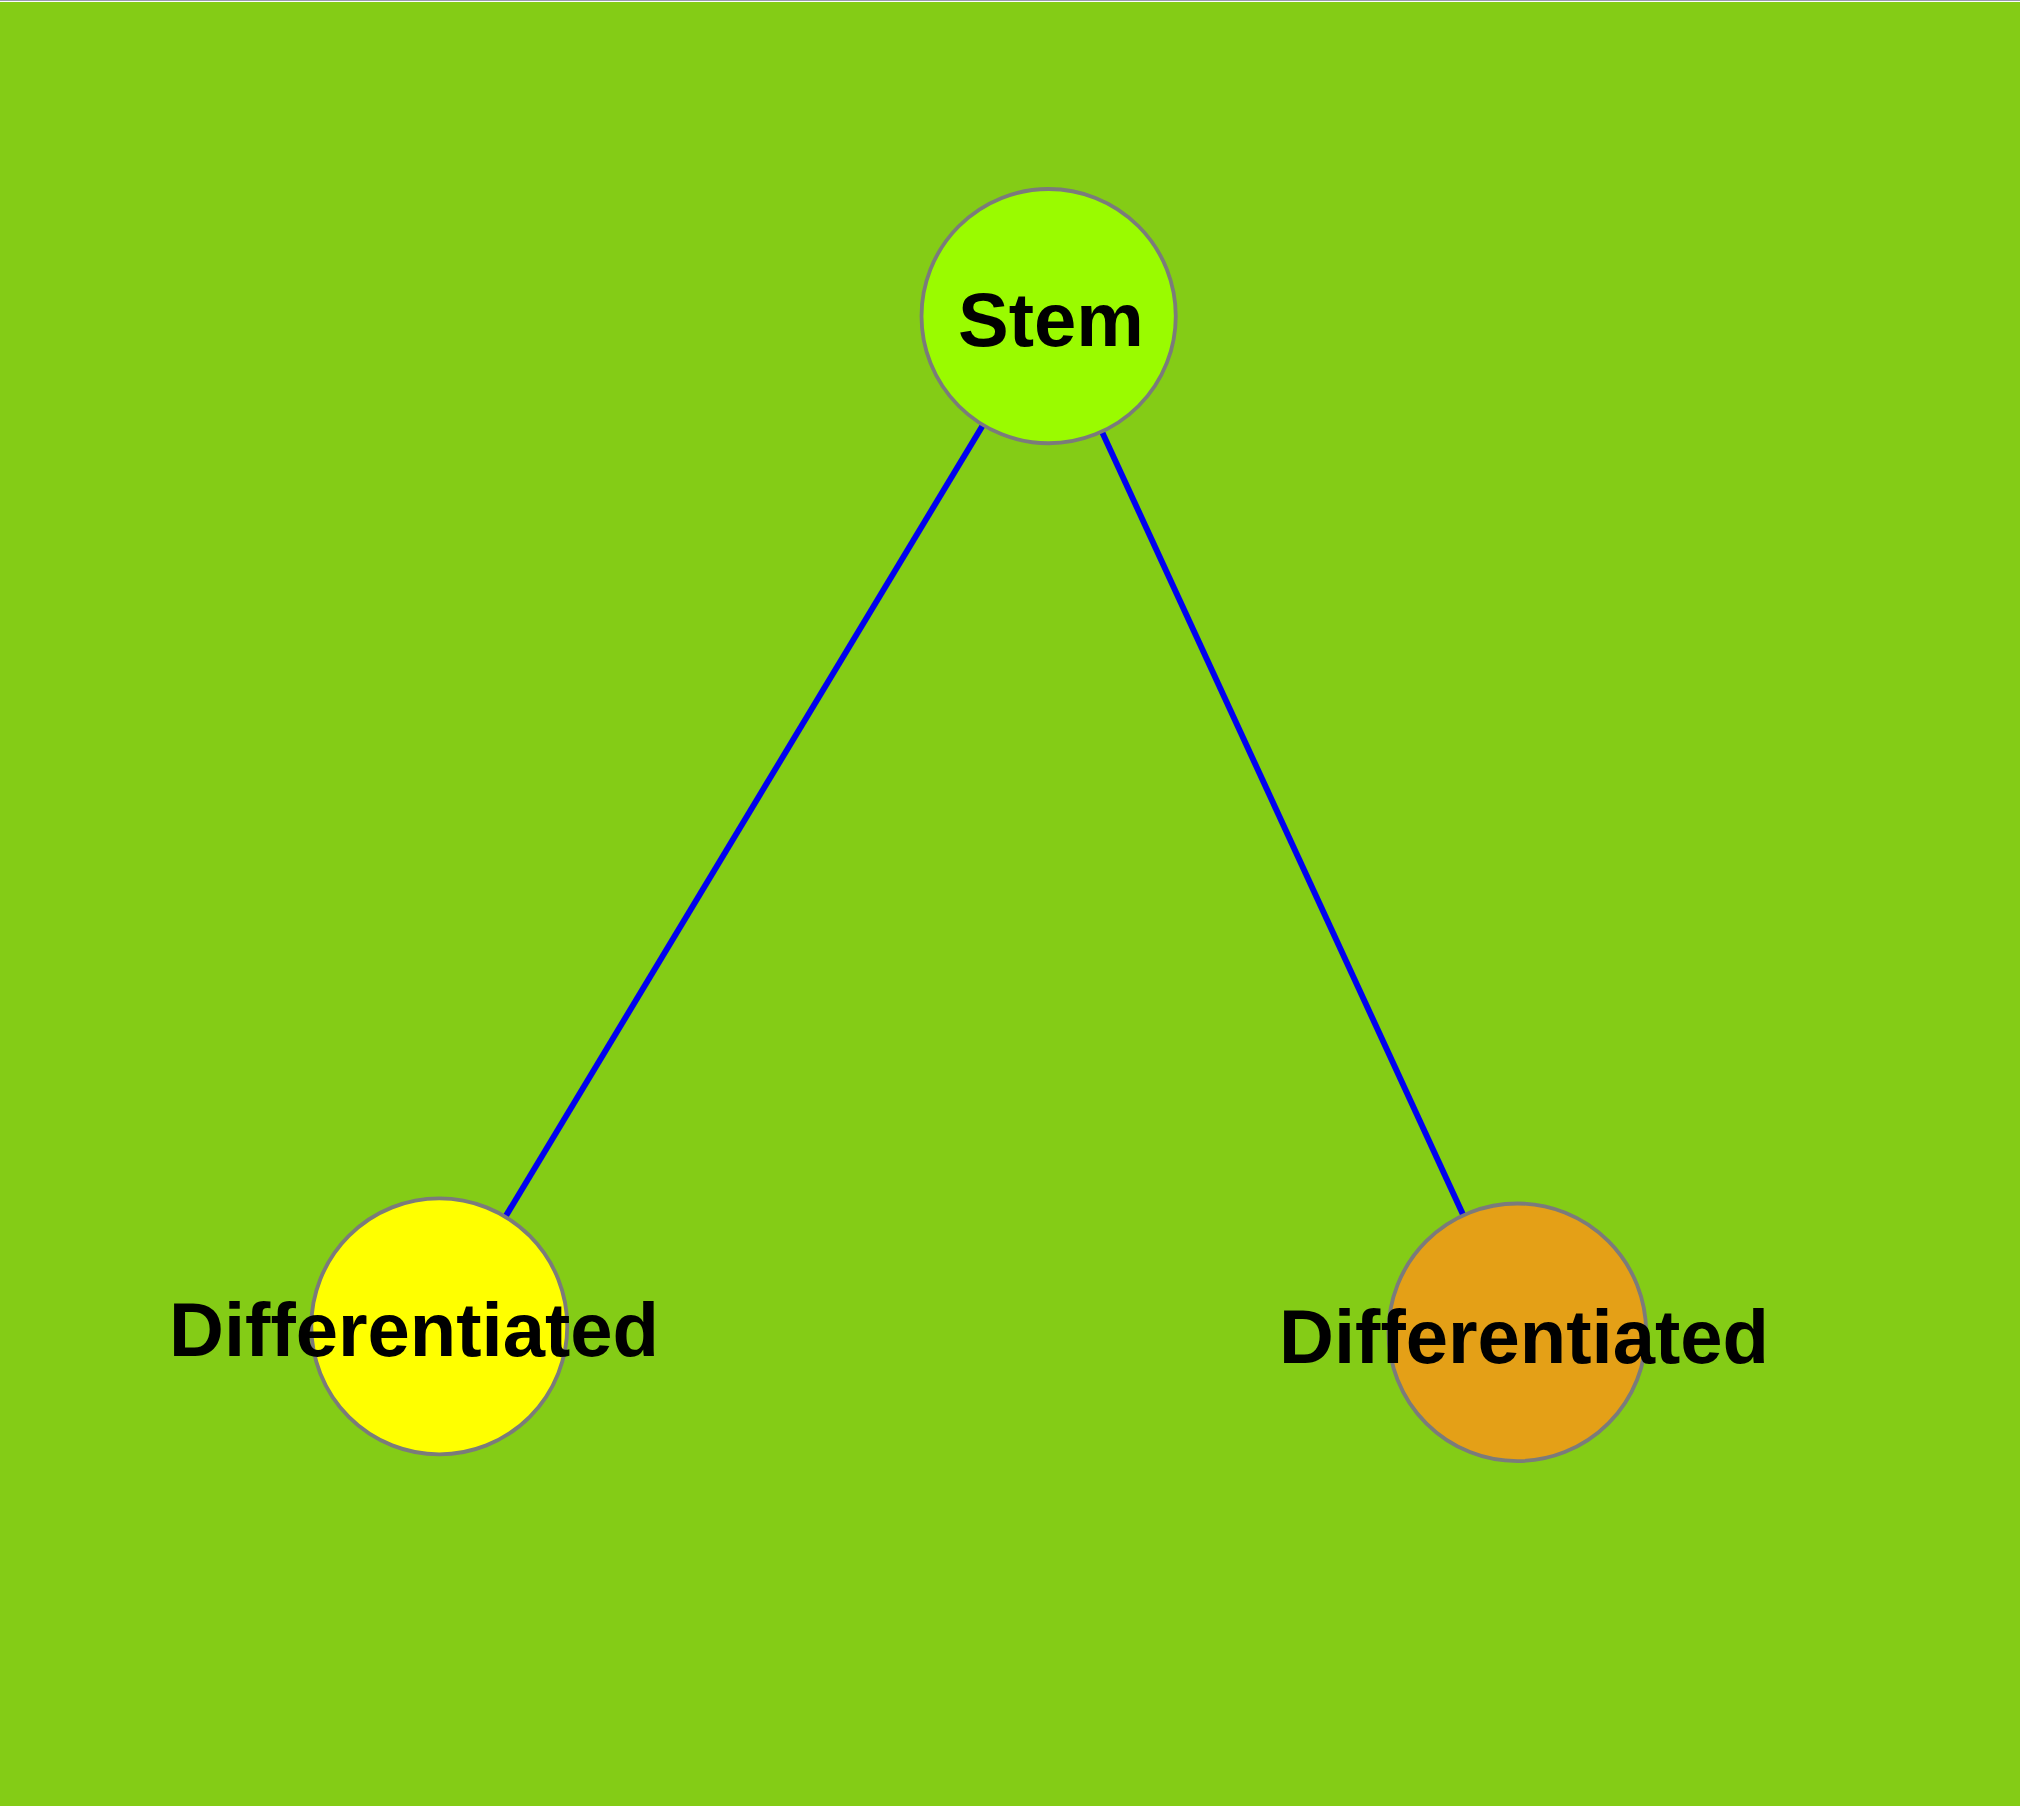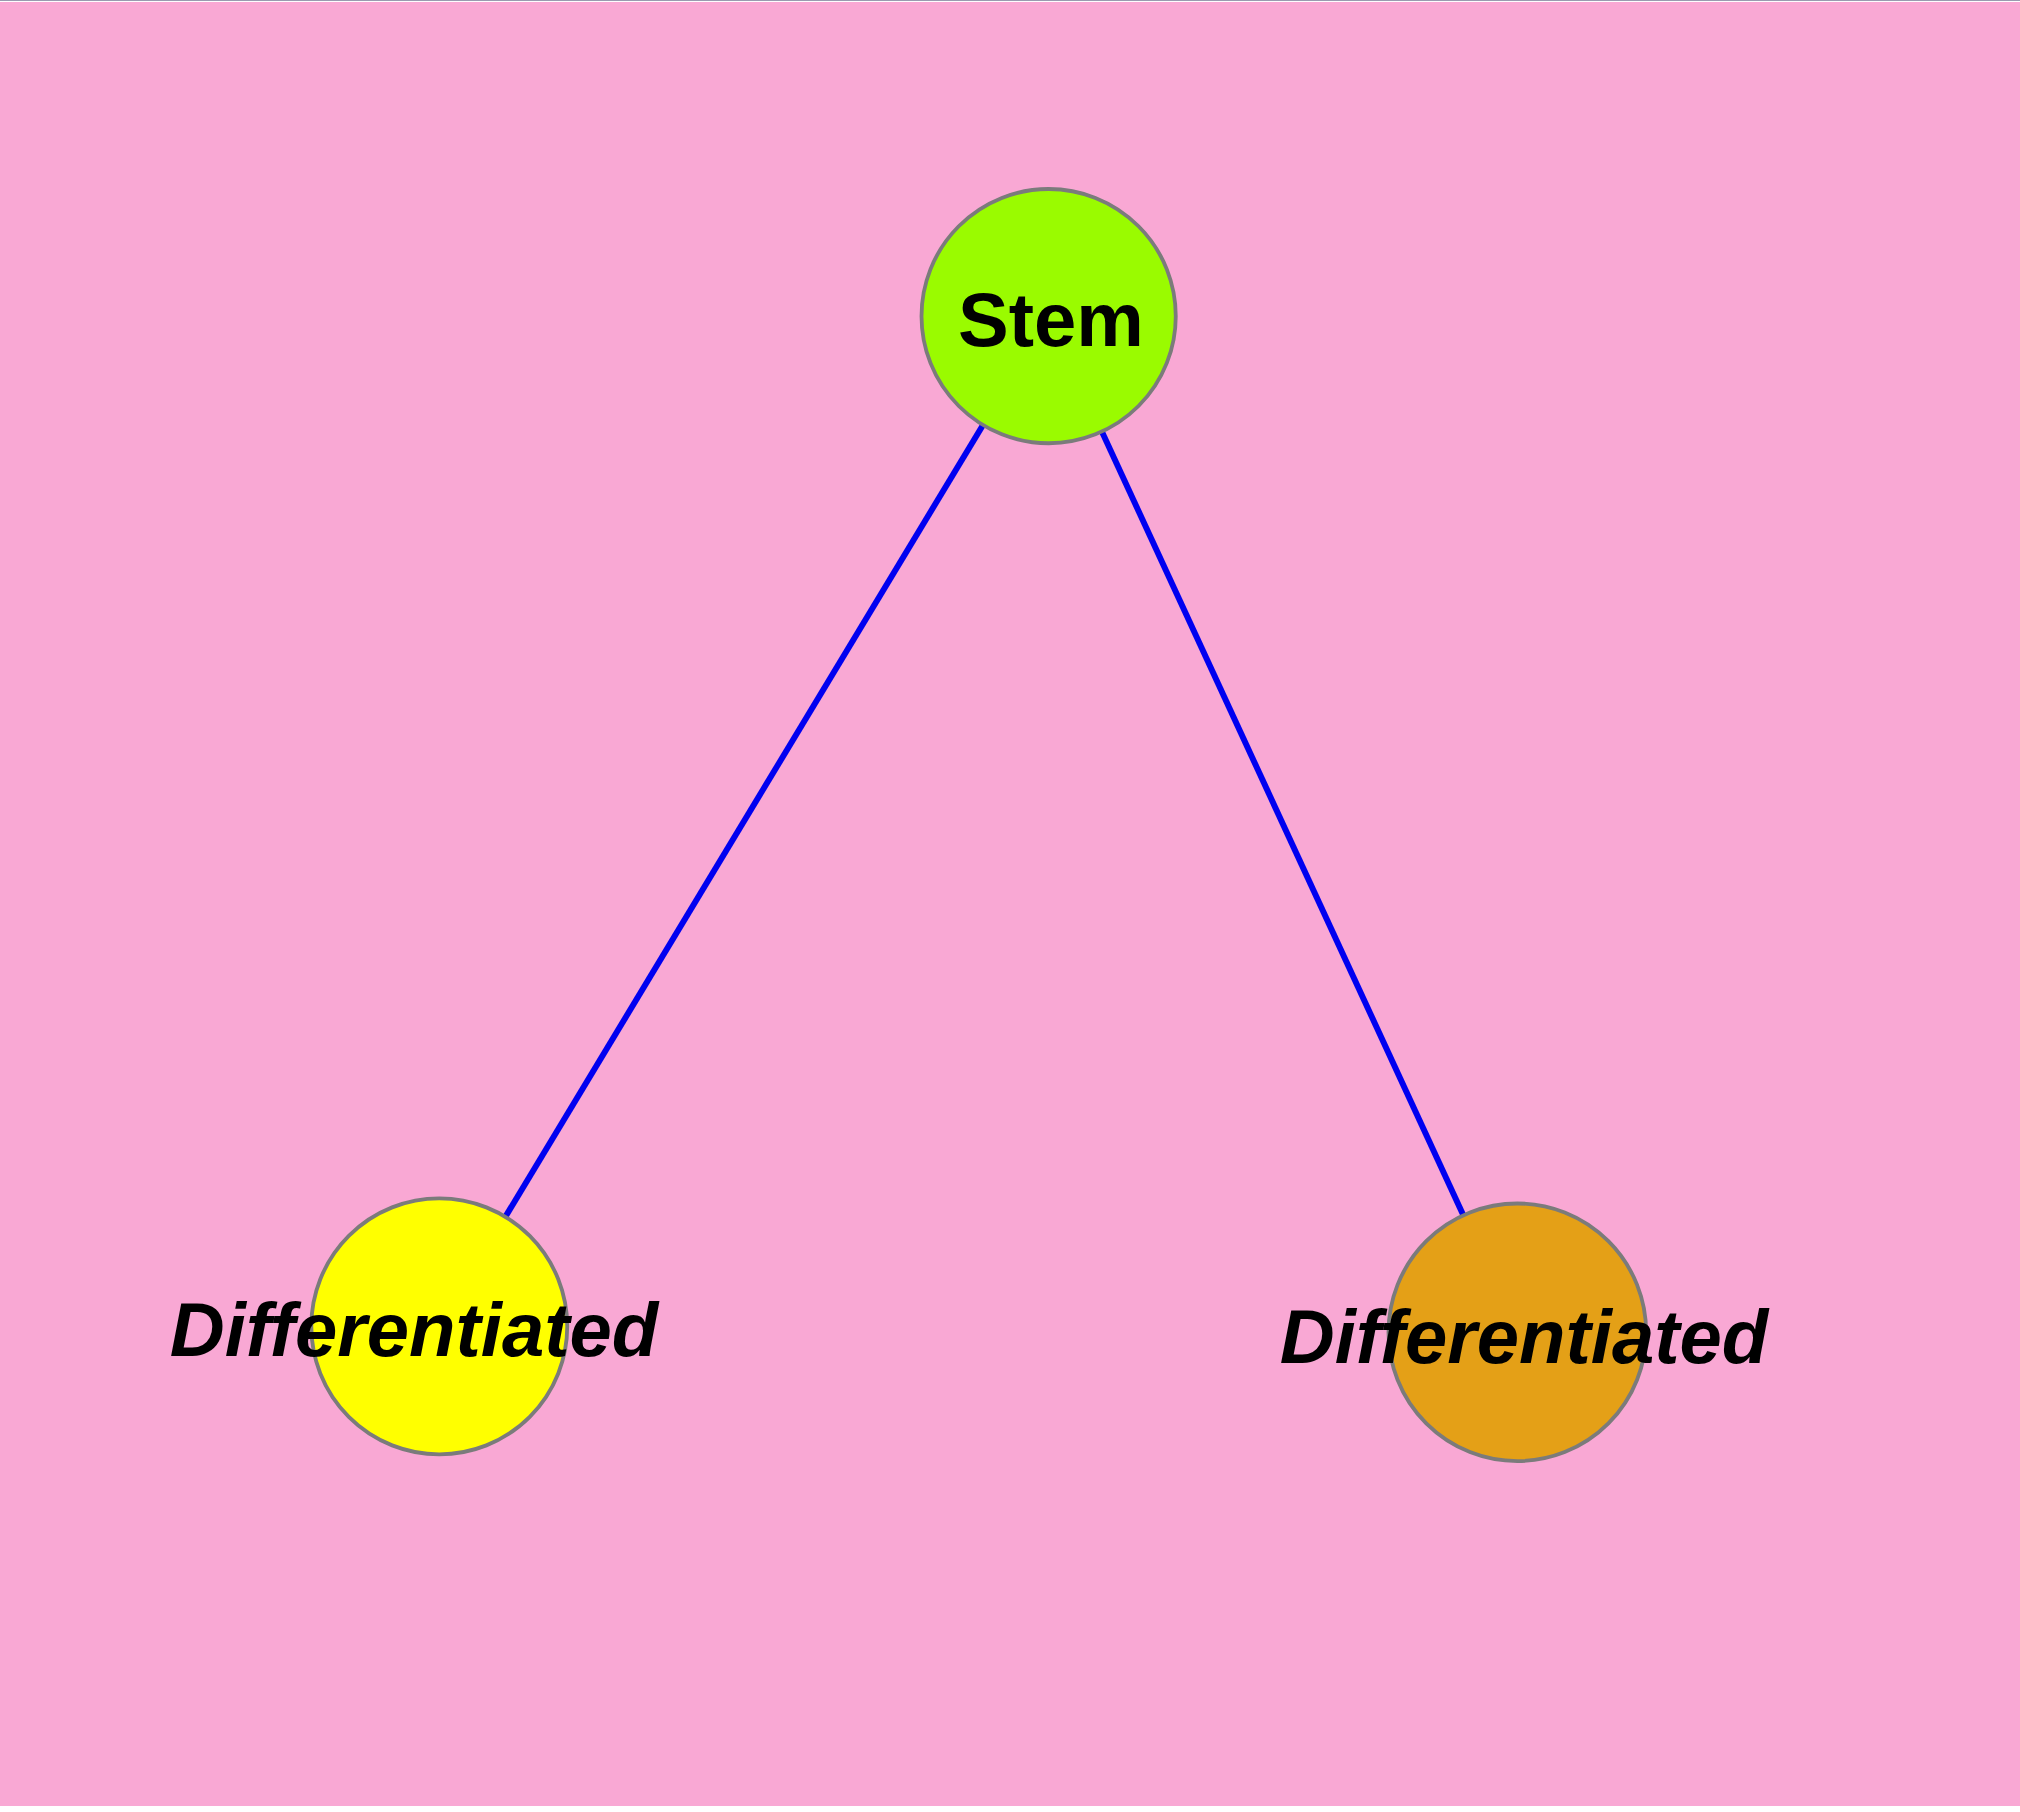--- a/index.html
+++ b/index.html
@@ -11,26 +11,26 @@
   
   .top-hairline{position:absolute;top:0;left:0;width:100%;height:0.8px;background:#9a9ab0;z-index:6;}
   .top-white{position:absolute;top:0.8px;left:0;width:100%;height:1.7px;background:#fdfdff;z-index:6;}
   .bottom-white{position:absolute;bottom:0;left:0;width:100%;height:6px;background:#ffffff;z-index:6;}
   svg.graph{position:absolute;left:0;top:0;width:2021px;height:1812px;display:block;}
   .node-label{
     position:absolute;transform:translate(-50%,-50%);
     text-align:center;font-weight:bold;font-size:76px;line-height:93px;
     color:#000000;white-space:nowrap;z-index:4;
   }
-  .node-label .line{display:block;font-style:italic;}
+  .node-label .line{display:block;}
 </style>
 </head>
 <body>
 
-<div class="plot" style="background: #f9a8d4;">
+<div class="plot" style="background: #84cc16;">
 
   <svg class="graph" viewBox="0 0 2384 2138">
     <line x1="1237" y1="373" x2="518" y2="1565" stroke-width="7" stroke="#0000F0"></line>
     <line x1="1237" y1="373" x2="1790" y2="1572" stroke-width="7" stroke="#0000F0"></line>
 
     <circle cx="1237" cy="373" r="150" stroke-width="4.5" fill="#9AFB00" stroke="#7B7B7B"></circle>
     <circle cx="518" cy="1565" r="151" stroke-width="4.5" fill="#FFFF00" stroke="#7B7B7B"></circle>
     <circle cx="1790" cy="1572" r="152" stroke-width="4.5" fill="#E4A017" stroke="#7B7B7B"></circle>
   </svg>
 

